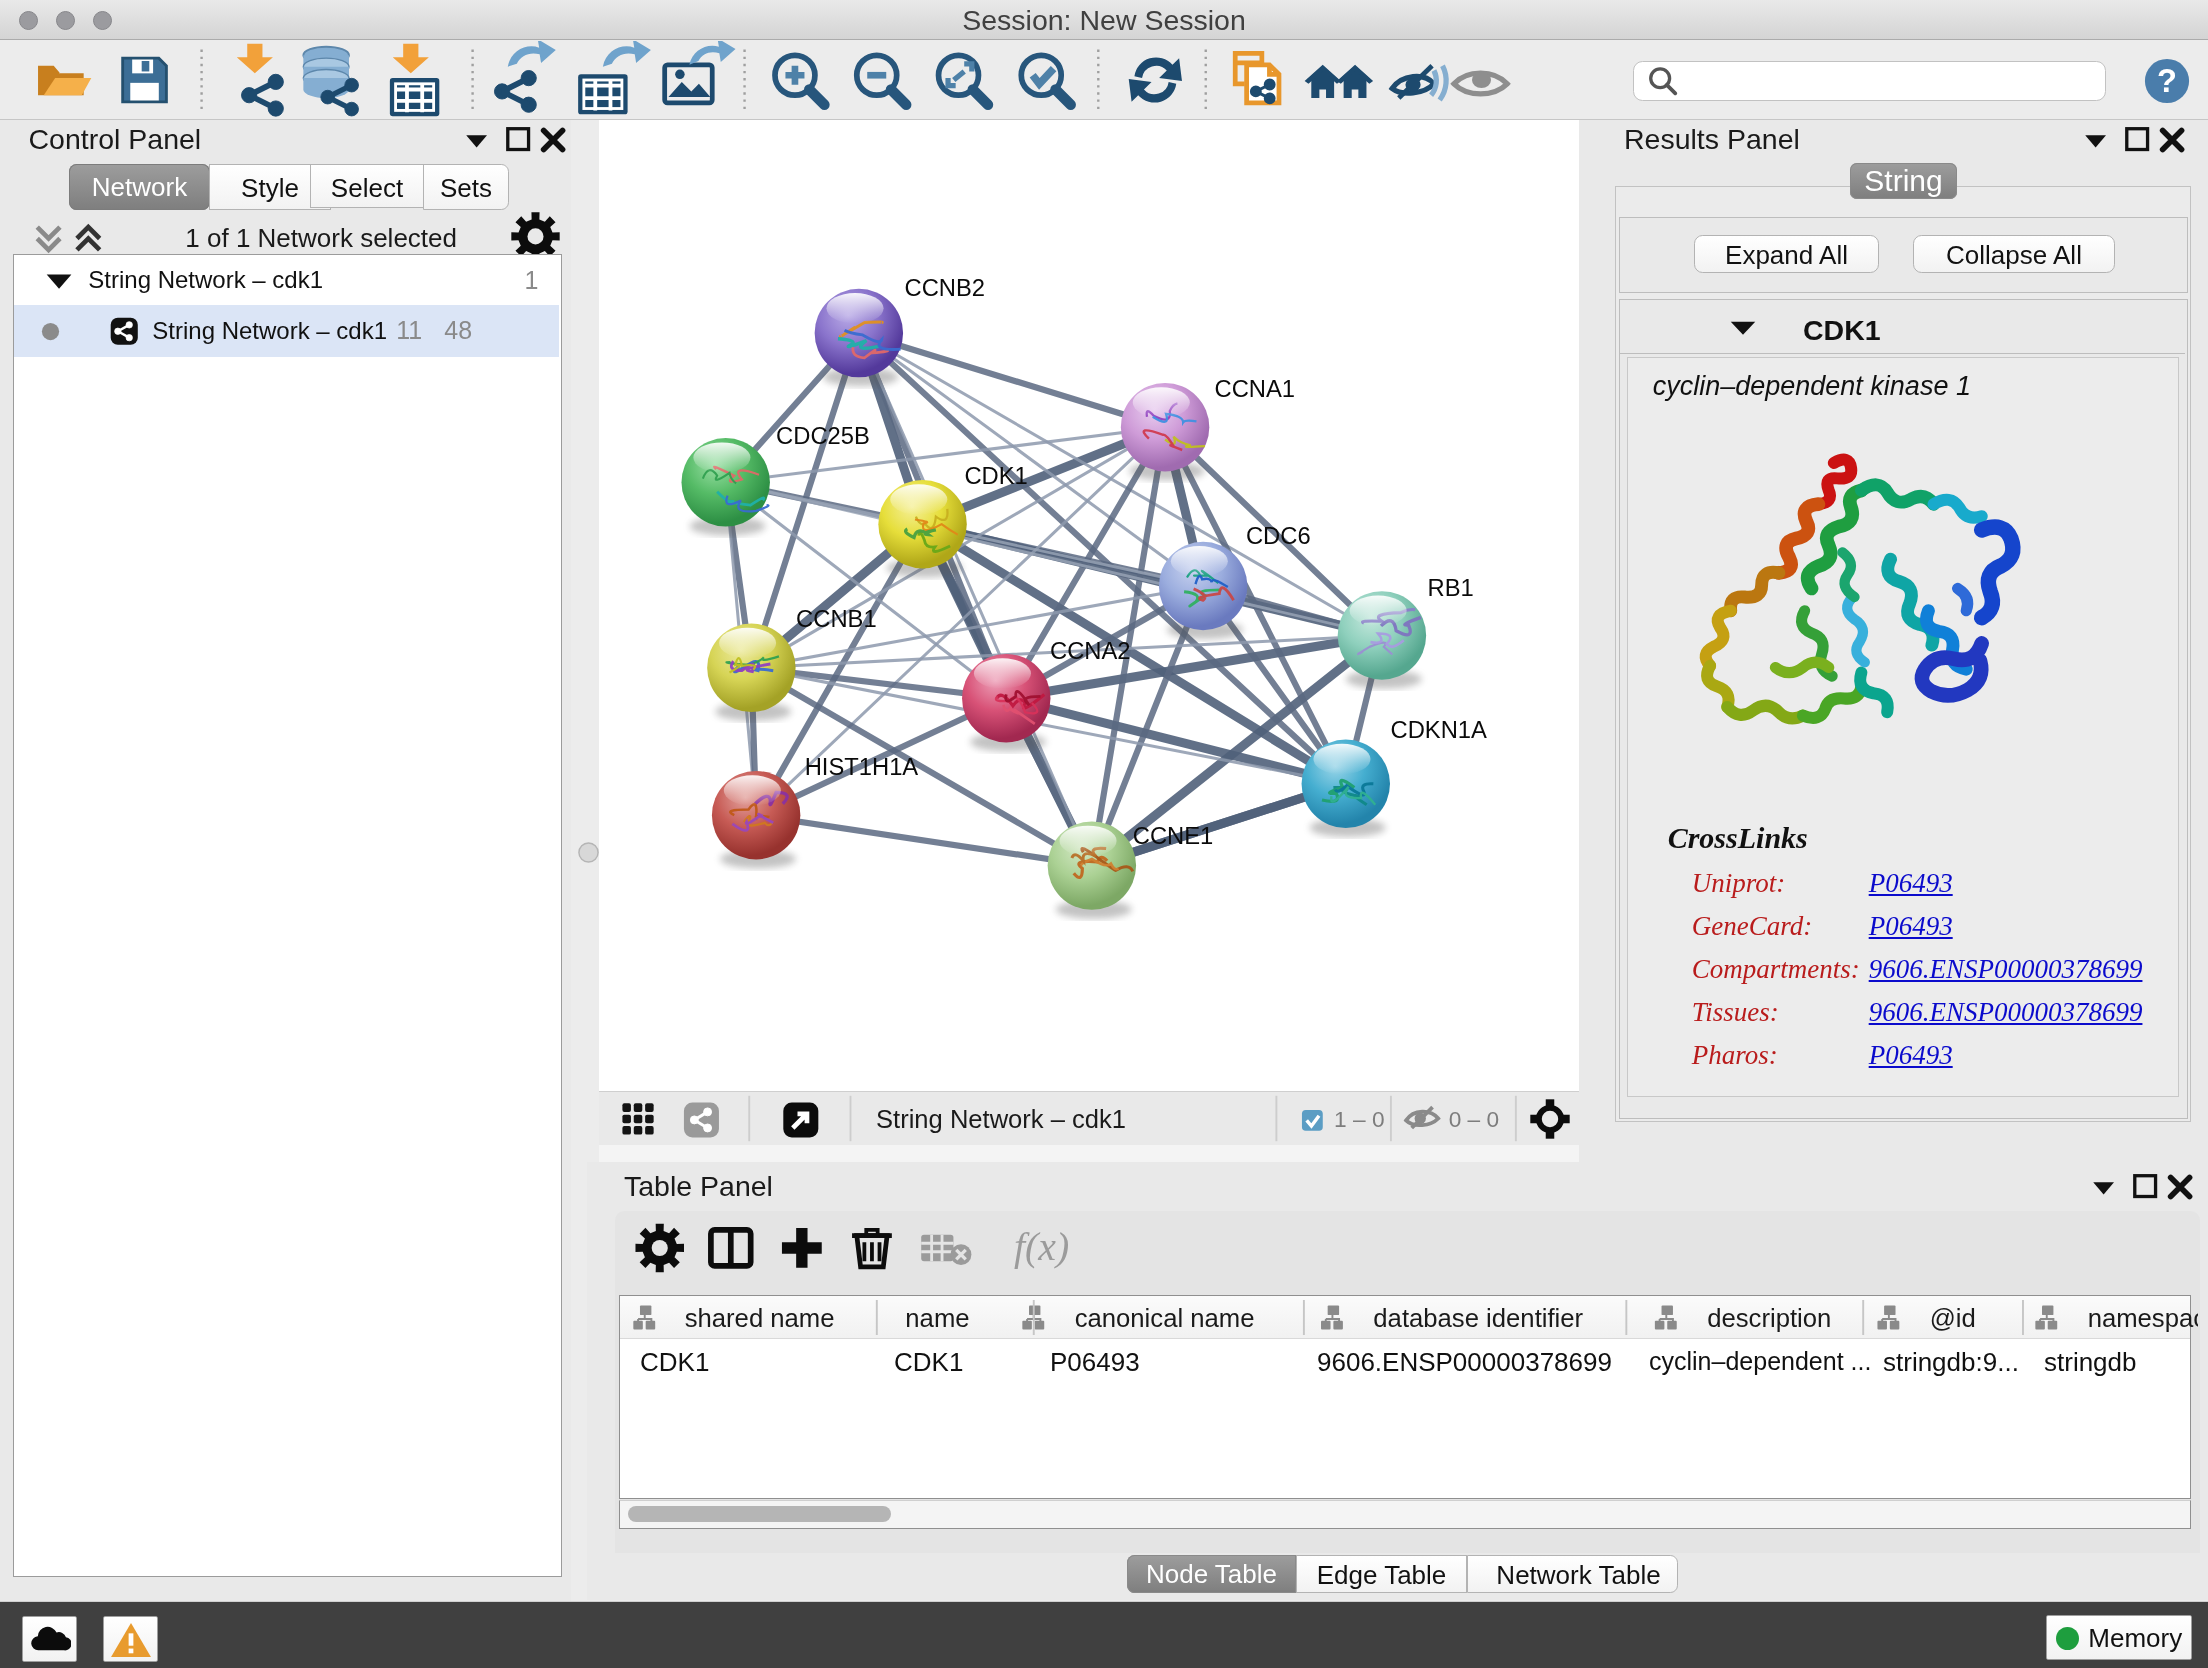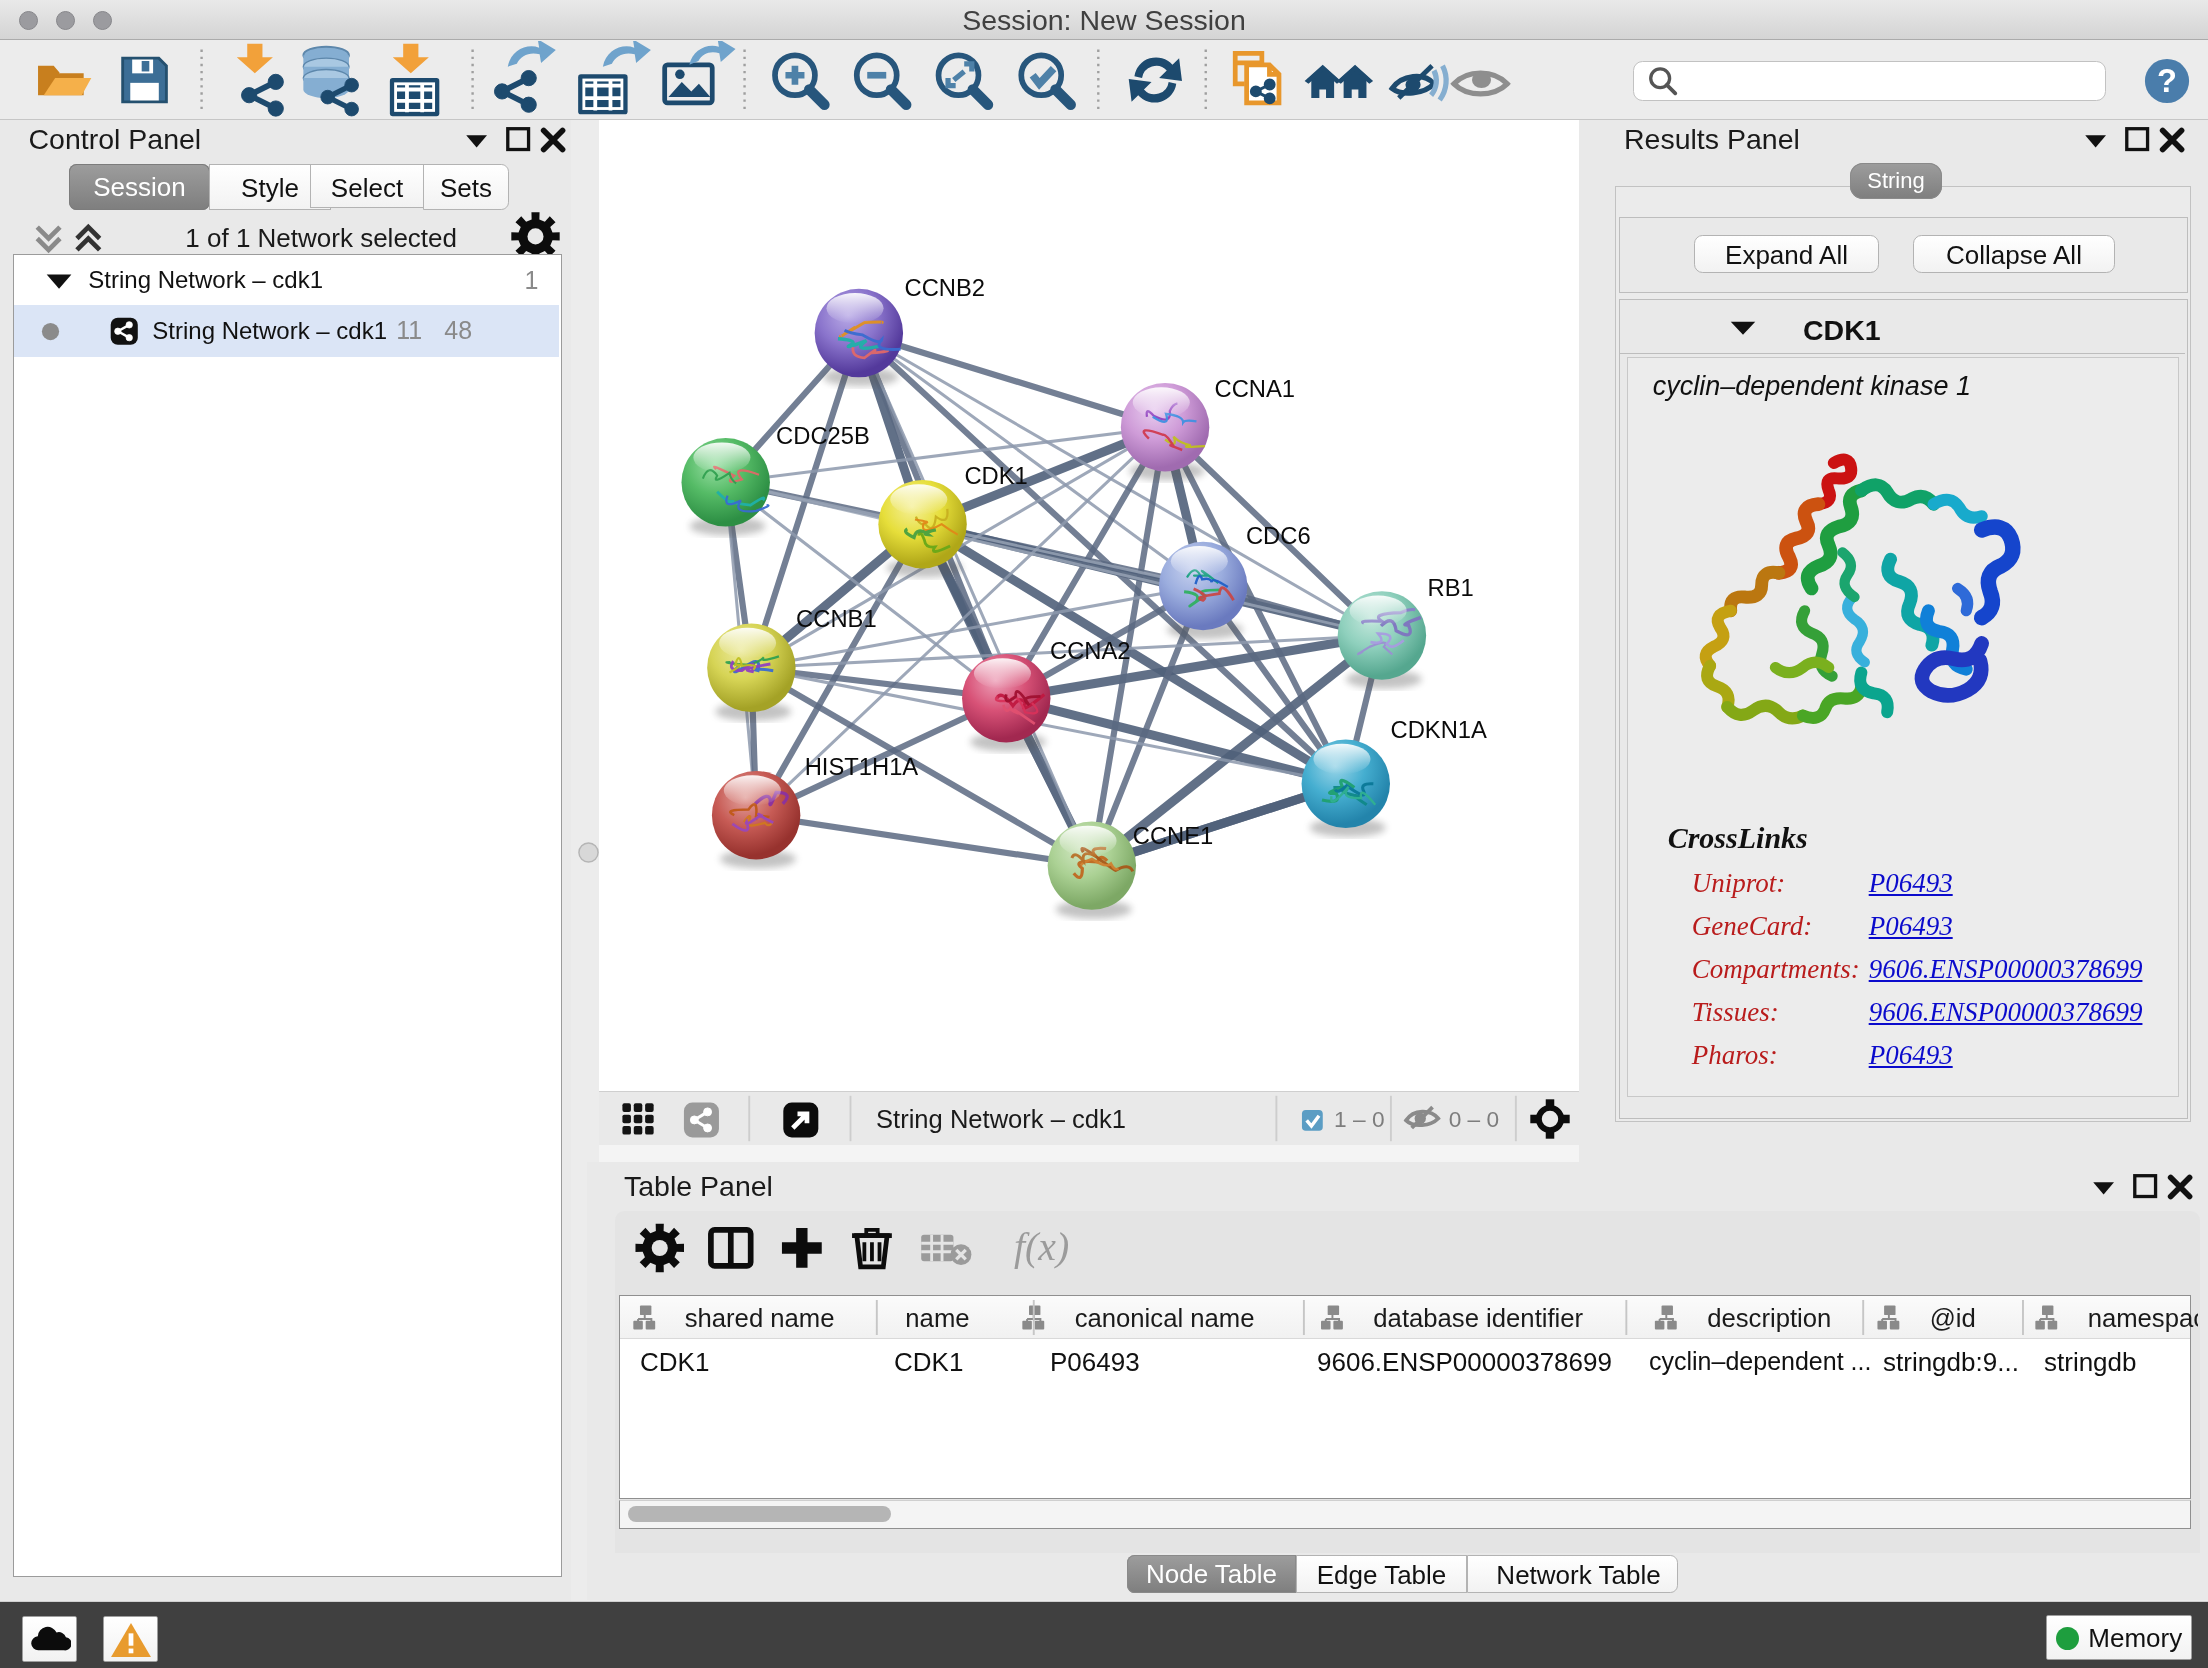--- a/index.html
+++ b/index.html
@@ -182,21 +182,21 @@
 </div>
 <div id="leftpanel" class="abs">
 <div class="paneltitle" style="position:absolute;left:28.5px;top:2.9px;">Control Panel</div>
 <svg width="114" height="34" viewBox="0 0 120 36" style="position:absolute;left:464px;top:3.8px;">
  <path d="M2,12 l22,0 -11,13 z" fill="#111"></path>
  <rect x="46" y="5" width="22" height="22" fill="none" stroke="#111" stroke-width="3.5"></rect>
  <path d="M84,7 l20,20 M104,7 l-20,20" stroke="#111" stroke-width="6" stroke-linecap="round"></path>
 </svg>
 
 <div style="position:absolute;left:69px;top:44px;width:439px;height:46px;">
- <div class="graytab" style="position:absolute;left:0;width:141px;height:46px;line-height:46px;border-radius:7.6px;font-size:26px;box-shadow:inset 0 0 0 1px #7c7c7c;">Session</div>
+ <div class="graytab" style="position:absolute;left:0;width:141px;height:46px;line-height:46px;border-radius:7.6px;font-size:26px;box-shadow:inset 0 0 0 1px #7c7c7c;">Network</div>
  <div class="wbtn" style="position:absolute;left:140px;width:122px;height:46px;line-height:46px;border-radius:0;font-size:26px;">Style</div>
  <div class="wbtn" style="position:absolute;left:241px;width:114px;height:44px;line-height:46px;border-radius:0;font-size:26px;">Select</div>
  <div class="wbtn" style="position:absolute;left:354px;width:86px;height:46px;line-height:46px;border-radius:0 7.6px 7.6px 0;font-size:26px;">Sets</div>
 </div>
 
 <div style="position:absolute;left:14.3px;top:99px;width:547px;height:52px;">
  <svg width="124" height="52" viewBox="0 0 130 55" style="position:absolute;left:0;top:-6.7px;">
   <path d="M24,16 l12,12 12,-12 M24,28 l12,12 12,-12" fill="none" stroke="#8a8a8a" stroke-width="5"></path>
   <path d="M66,28 l12,-12 12,12 M66,40 l12,-12 12,12" fill="none" stroke="#333" stroke-width="5"></path>
  </svg>
@@ -542,21 +542,21 @@
   </svg>
 <div id="canvas-strip" class="abs"></div>
 <div id="resultspanel" class="abs">
 <div class="paneltitle" style="position:absolute;left:45px;top:2.9px;">Results Panel</div>
 <svg width="114" height="34" viewBox="0 0 120 36" style="position:absolute;left:504px;top:3.8px;">
  <path d="M2,12 l22,0 -11,13 z" fill="#111"></path>
  <rect x="46" y="5" width="22" height="22" fill="none" stroke="#111" stroke-width="3.5"></rect>
  <path d="M84,7 l20,20 M104,7 l-20,20" stroke="#111" stroke-width="6" stroke-linecap="round"></path>
 </svg>
 <div style="position:absolute;left:36px;top:66px;width:576px;height:936px;background:#ebebeb;border:1.9px solid #c2c2c2;"></div>
-<div class="graytab" style="position:absolute;left:271px;top:43px;width:92px;height:36px;line-height:36px;border-radius:13px;font-size:22px;box-shadow:inset 0 0 0 1px #8a8a8a;">String</div>
+<div class="graytab" style="position:absolute;left:271px;top:43px;width:107px;height:36px;line-height:36px;border-radius:7px;font-size:30px;box-shadow:inset 0 0 0 1px #8a8a8a;">String</div>
 <div style="position:absolute;left:40px;top:97px;width:569px;height:76px;background:#e9e9e9;border:1.9px solid #bdbdbd;">
  <div class="wbtn" style="position:absolute;left:74px;top:17px;width:185px;height:38px;line-height:38px;font-size:26px;">Expand All</div>
  <div class="wbtn" style="position:absolute;left:293px;top:17px;width:202px;height:38px;line-height:38px;font-size:26px;">Collapse All</div>
 </div>
 <div style="position:absolute;left:40px;top:179px;width:569px;height:820px;background:#e9e9e9;border:1.9px solid #bdbdbd;">
  <svg width="32" height="28.5" viewBox="0 0 34 30" style="position:absolute;left:107px;top:14.3px;">
         <path d="M4,8 l26,0 -13,14 z" fill="#111"></path>
       </svg>
  <div style="position:absolute;left:183px;top:14.3px;font-size:28.5px;font-weight:bold;color:#111;">CDK1</div>
  <div style="position:absolute;left:0px;top:53px;width:565px;height:1px;background:#bdbdbd;"></div>

